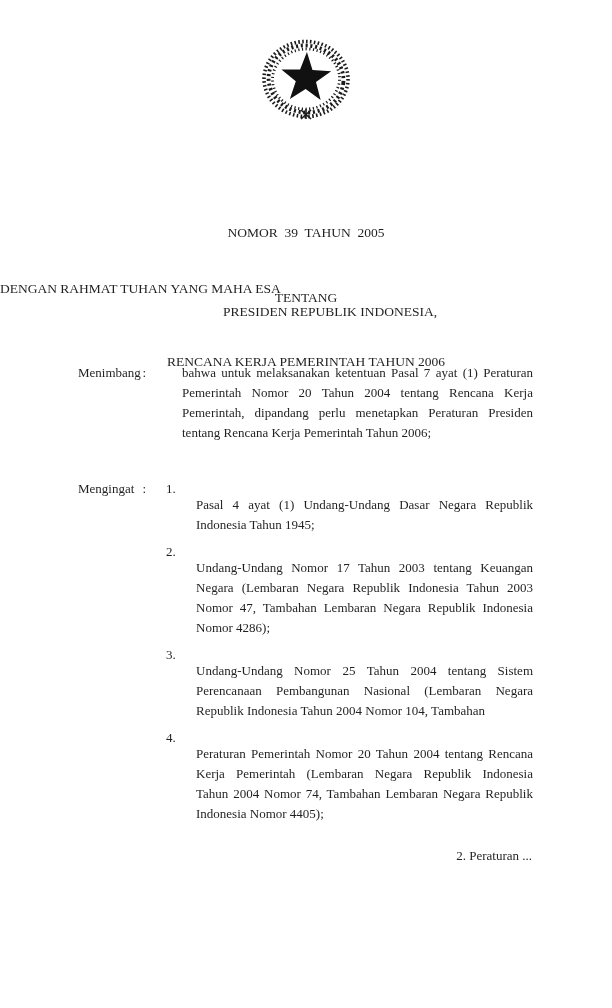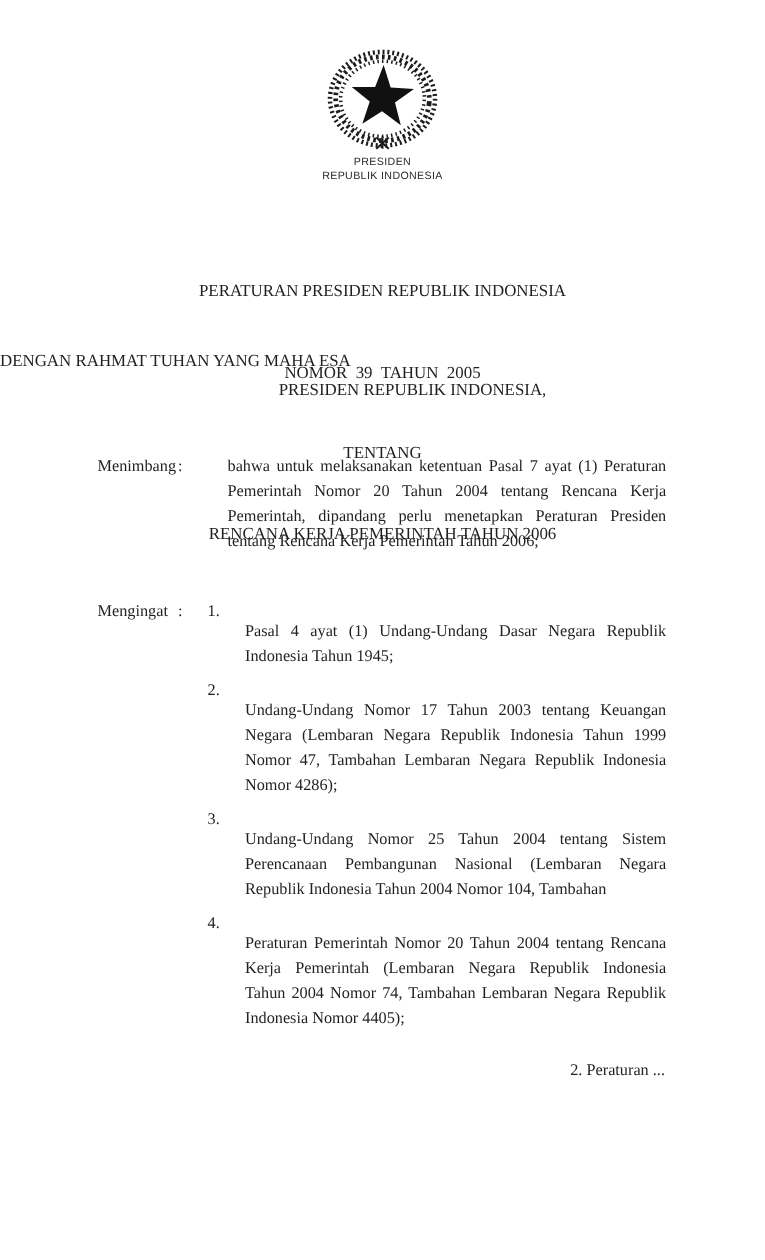--- a/index.html
+++ b/index.html
@@ -135,27 +135,22 @@
 
       <g stroke="#1c1c1c" stroke-width="1.6">
         <path d="M -5 31 L 5 40"></path>
         <path d="M 5 31 L -5 40"></path>
         <path d="M 0 30 L 0 40"></path>
       </g>
 
       <polygon fill="#111111" points="0,-26.5 6.2,-8.7 24.9,-8.1 10.1,3.1 15.4,21.1 0,10.6 -15.4,21.1 -10.1,3.1 -24.9,-8.1 -6.2,-8.7" transform="translate(0,-0.5) rotate(2)"></polygon>
     </svg>
   </div>
-  <div class="seal-caption">
-    <div>PRESIDEN</div>
-    <div>REPUBLIK INDONESIA</div>
-  </div>
 
   <div class="title-block">
-    <div>PERATURAN PRESIDEN REPUBLIK INDONESIA</div>
     <div>NOMOR  39  TAHUN  2005</div>
     <div>TENTANG</div>
     <div>RENCANA KERJA PEMERINTAH TAHUN 2006</div>
   </div>
 
   <div class="invocation">DENGAN RAHMAT TUHAN YANG MAHA ESA</div>
   <div class="salutation">PRESIDEN REPUBLIK INDONESIA,</div>
 
   <div class="clause clause-considering">
     <div class="clause-label">
@@ -182,21 +177,21 @@
         <div class="law-text para-lines">
             <div>Pasal 4 ayat (1) Undang-Undang Dasar Negara Republik</div>
             <div>Indonesia Tahun 1945;</div>
           </div>
       </div>
 
       <div class="law-item">
         <div class="law-number">2.</div>
         <div class="law-text para-lines">
             <div>Undang-Undang Nomor 17 Tahun 2003 tentang Keuangan</div>
-            <div>Negara (Lembaran Negara Republik Indonesia Tahun 1999</div>
+            <div>Negara (Lembaran Negara Republik Indonesia Tahun 2003</div>
             <div>Nomor 47, Tambahan Lembaran Negara Republik Indonesia</div>
             <div>Nomor 4286);</div>
           </div>
       </div>
 
       <div class="law-item">
         <div class="law-number">3.</div>
         <div class="law-text para-lines">
             <div>Undang-Undang Nomor 25 Tahun 2004 tentang Sistem</div>
             <div>Perencanaan Pembangunan Nasional (Lembaran Negara</div>

